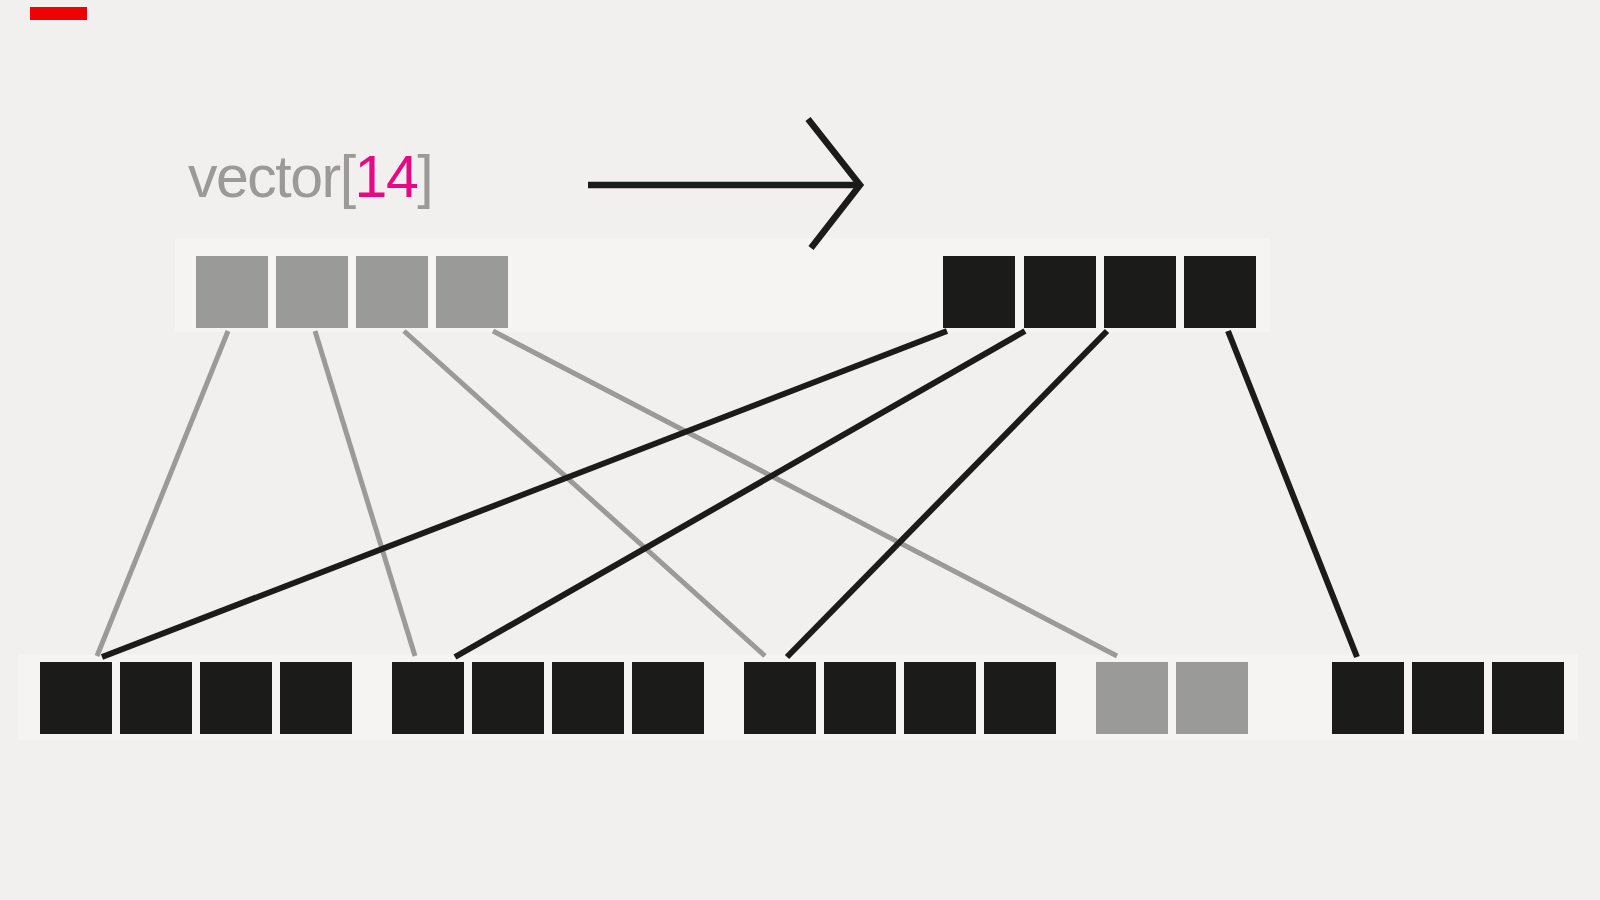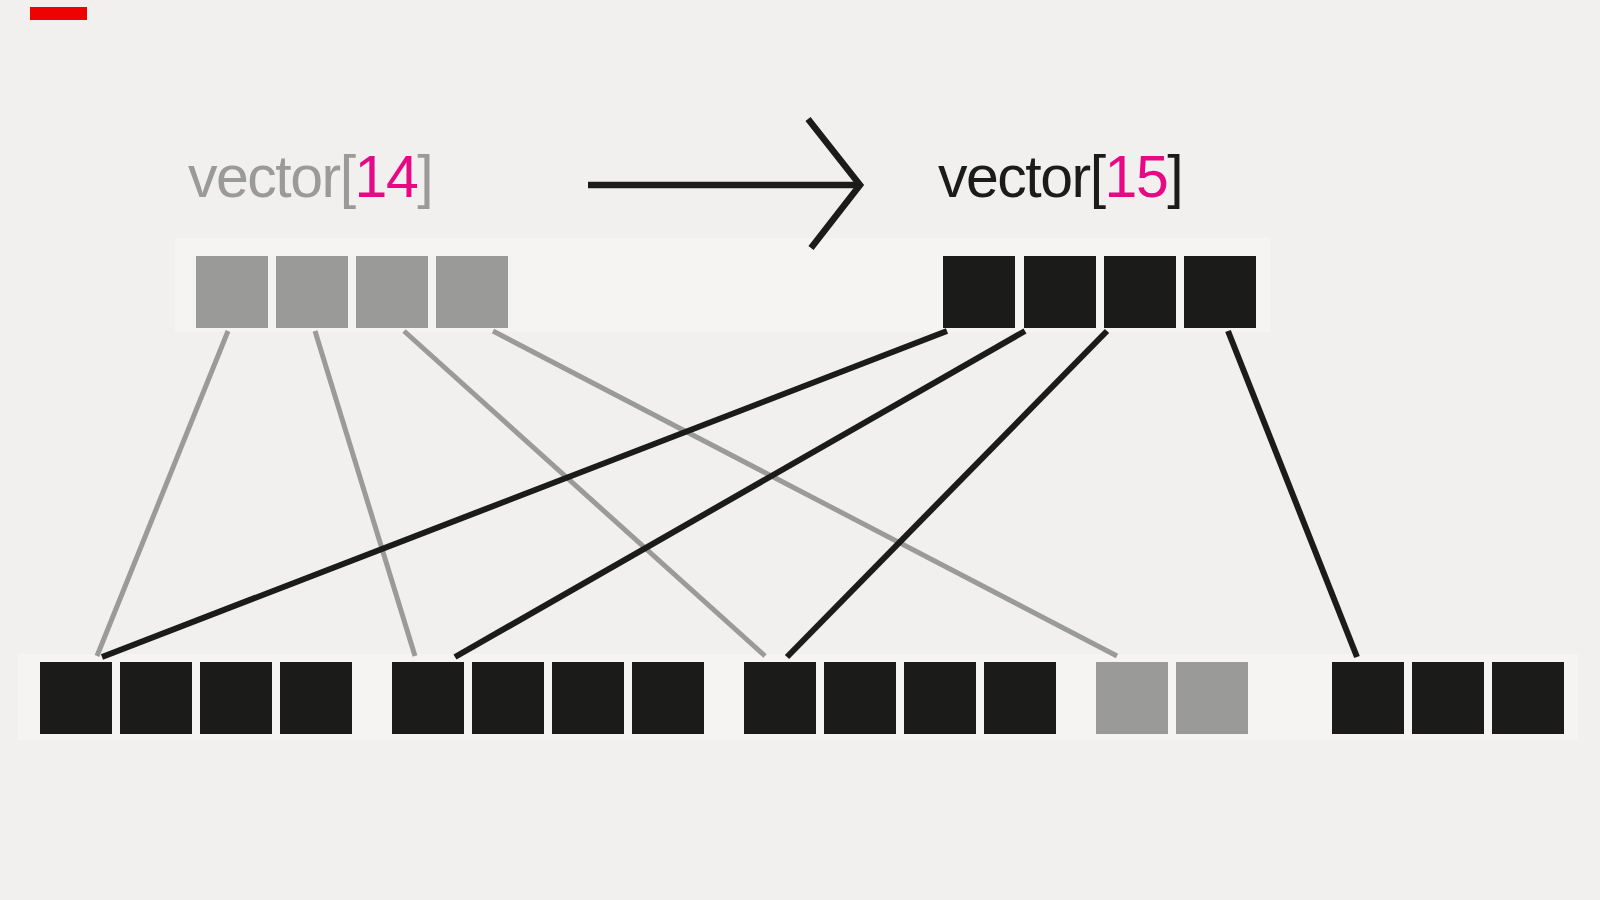--- a/index.html
+++ b/index.html
@@ -42,21 +42,20 @@
       <line x1="947" y1="331" x2="102" y2="657" stroke="#1b1b1a" stroke-width="6"></line>
       <line x1="1025" y1="331" x2="455" y2="657" stroke="#1b1b1a" stroke-width="6"></line>
       <line x1="1107" y1="331" x2="787" y2="657" stroke="#1b1b1a" stroke-width="6"></line>
       <line x1="1228" y1="331" x2="1357" y2="657" stroke="#1b1b1a" stroke-width="6"></line>
       <line x1="588" y1="185" x2="858" y2="185" stroke="#1b1b1a" stroke-width="6.5"></line>
       <polyline points="808,119 860,185 811,248" fill="none" stroke="#1b1b1a" stroke-width="6.5"></polyline>
     </svg>
 
   <div class="vlabel left"><span>vector[</span><span class="idx">14</span><span>]</span></div>
 
-  <div class="vlabel right"><span>vector[</span><span class="idx">15</span><span>]</span></div>
 
   <div>
       <div class="cell gray" style="left: 196px; top: 256px; width: 72px; height: 72px;"></div>
       <div class="cell gray" style="left: 276px; top: 256px; width: 72px; height: 72px;"></div>
       <div class="cell gray" style="left: 356px; top: 256px; width: 72px; height: 72px;"></div>
       <div class="cell gray" style="left: 436px; top: 256px; width: 72px; height: 72px;"></div>
       <div class="cell black" style="left: 943px; top: 256px; width: 72px; height: 72px;"></div>
       <div class="cell black" style="left: 1024px; top: 256px; width: 72px; height: 72px;"></div>
       <div class="cell black" style="left: 1104px; top: 256px; width: 72px; height: 72px;"></div>
       <div class="cell black" style="left: 1184px; top: 256px; width: 72px; height: 72px;"></div>

